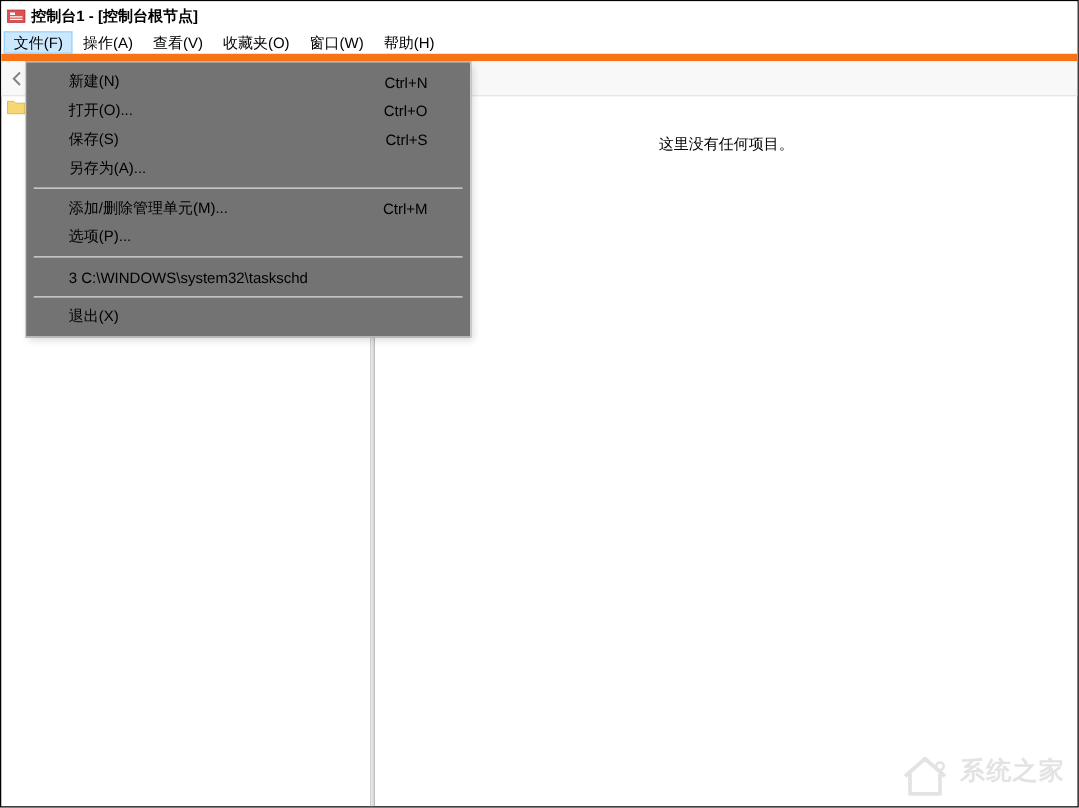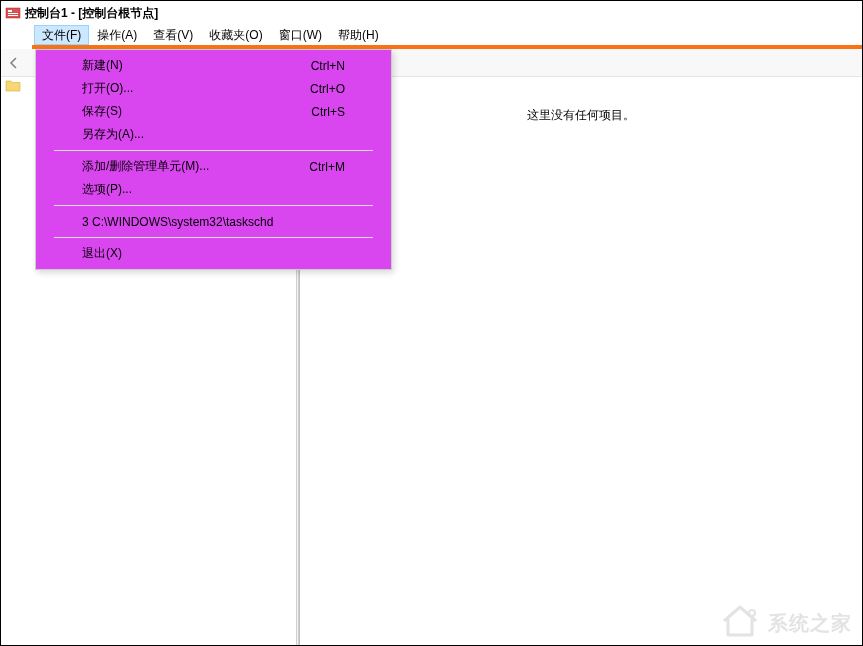--- a/index.html
+++ b/index.html
@@ -1,37 +1,37 @@
 <!DOCTYPE html>
 <html><head>
   <meta charset="utf-8">
   <style>
     * { box-sizing: border-box; margin: 0; padding: 0; font-family: "Microsoft YaHei", "Segoe UI", Tahoma, sans-serif; font-size: 12px; }
     body { width: 863px; height: 646px; background: #fff; border: 1px solid #000; overflow: hidden; position: relative; }
     .titlebar { height: 24px; display: flex; align-items: center; padding: 0 4px; background: #fff; font-weight: bold; }
     .titlebar-icon { width: 16px; height: 16px; margin-right: 4px; display: inline-flex; align-items: center; justify-content: center; }
     .titlebar-text { color: #000; }
-    .menubar { height: 24px; display: flex; align-items: stretch; padding: 0 2px; background: #fff; border-bottom: 4px solid #f97316; margin-left: 31px; }
+    .menubar { height: 24px; display: flex; align-items: stretch; padding: 0 2px; background: #fff; border-bottom: 6px solid #f97316; }
     .menubar-item { padding: 0 8px; display: flex; align-items: center; cursor: default; color: #000; }
     .menubar-item.active { background: #cce8ff; border: 1px solid #99d1ff; padding: 0 7px; }
     .toolbar { height: 28px; display: flex; align-items: center; padding: 0 2px; background: #f8f8f8; border-bottom: 1px solid #e5e5e5; }
     .toolbar-btn { width: 22px; height: 22px; display: flex; align-items: center; justify-content: center; }
     .content-area { position: relative; height: calc(100% - 76px); display: flex; }
     .left-panel { width: 299px; height: 100%; border-right: 1px solid #c0c0c0; position: relative; }
     .left-panel-divider { position: absolute; right: 0; top: 0; bottom: 0; width: 3px; background: #f0f0f0; border-left: 1px solid #d0d0d0; border-right: 1px solid #d0d0d0; }
     .tree-row { display: flex; align-items: center; height: 18px; padding-left: 4px; gap: 4px; }
     .tree-icon { width: 16px; height: 14px; display: inline-block; }
     .right-panel { flex: 1; display: flex; }
     .right-panel-header { height: 22px; border-bottom: 1px solid #e0e0e0; background: #fff; }
     .right-panel-body { flex: 1; display: flex; align-items: flex-start; justify-content: center; padding-top: 30px; color: #000; }
-    .dropdown-menu { position: absolute; left: 34px; top: 48px; width: 357px; background: #d946ef; border: 1px solid #cccccc; box-shadow: 2px 3px 6px rgba(0,0,0,0.15); z-index: 100; padding: 4px 16px; }
+    .dropdown-menu { position: absolute; left: 19px; top: 48px; width: 357px; background: #737373; border: 1px solid #cccccc; box-shadow: 2px 3px 6px rgba(0,0,0,0.15); z-index: 100; padding: 4px 4px; }
     .menu-item { height: 23px; display: flex; align-items: center; padding: 0 30px 0 30px; color: #000; cursor: default; justify-content: space-between; }
     .menu-sep { height: 1px; background: #e0e0e0; margin: 4px 2px; }
     .menu-shortcut { color: #000; }
-    .watermark { position: absolute; right: 10px; bottom: 8px; opacity: 0.35; display: flex; align-items: flex-end; gap: 8px; }
+    .watermark { position: absolute; right: 10px; bottom: 8px; opacity: 0.35; display: flex; align-items: flex-start; gap: 8px; }
     .watermark-text { font-size: 20px; font-weight: bold; color: #b0b0b0; letter-spacing: 1px; }
     .folder-svg { fill: #f7d774; stroke: #c9a227; stroke-width: 0.5; }
   </style>
 </head>
 <body>
 
 <div class="titlebar">
   <span class="titlebar-icon">
     <svg width="16" height="16" viewBox="0 0 16 16">
       <rect x="1" y="3" width="14" height="10" fill="#d9534f" stroke="#a23" stroke-width="0.5"></rect>

